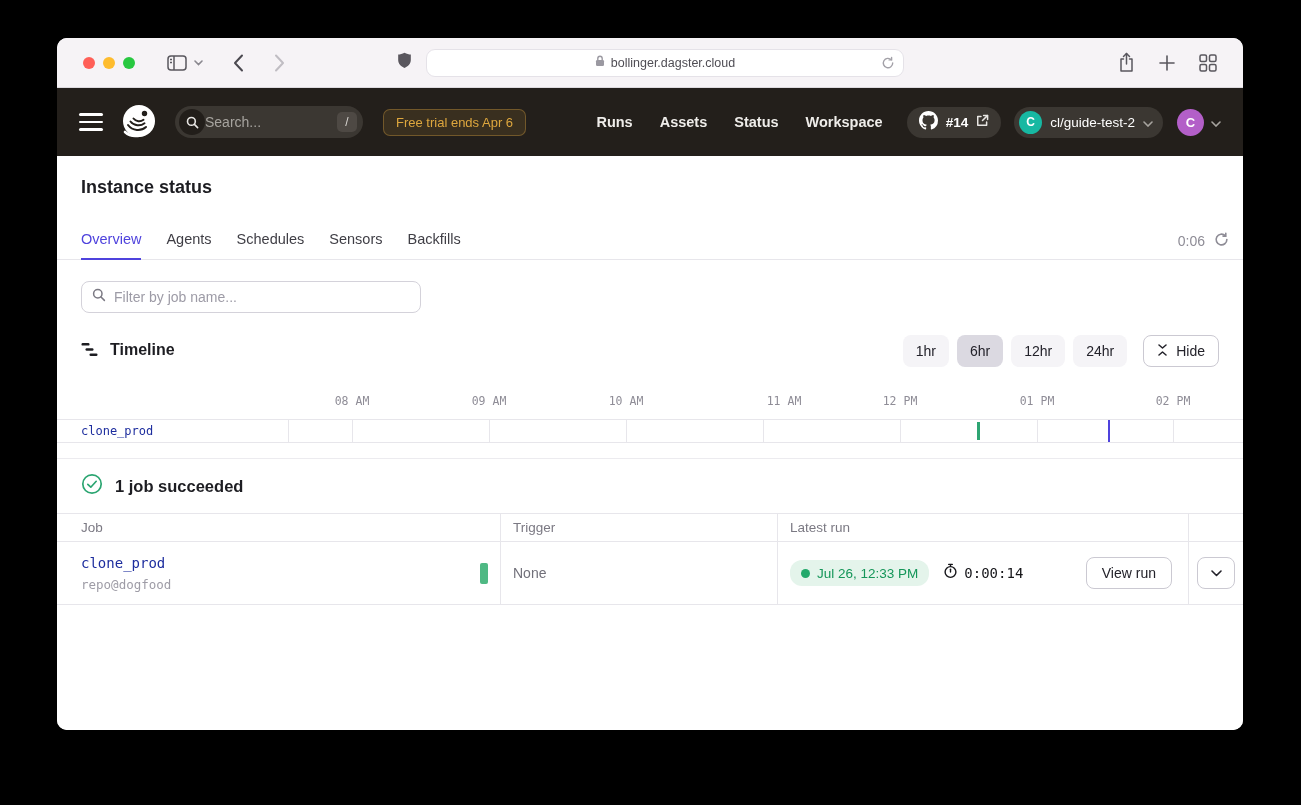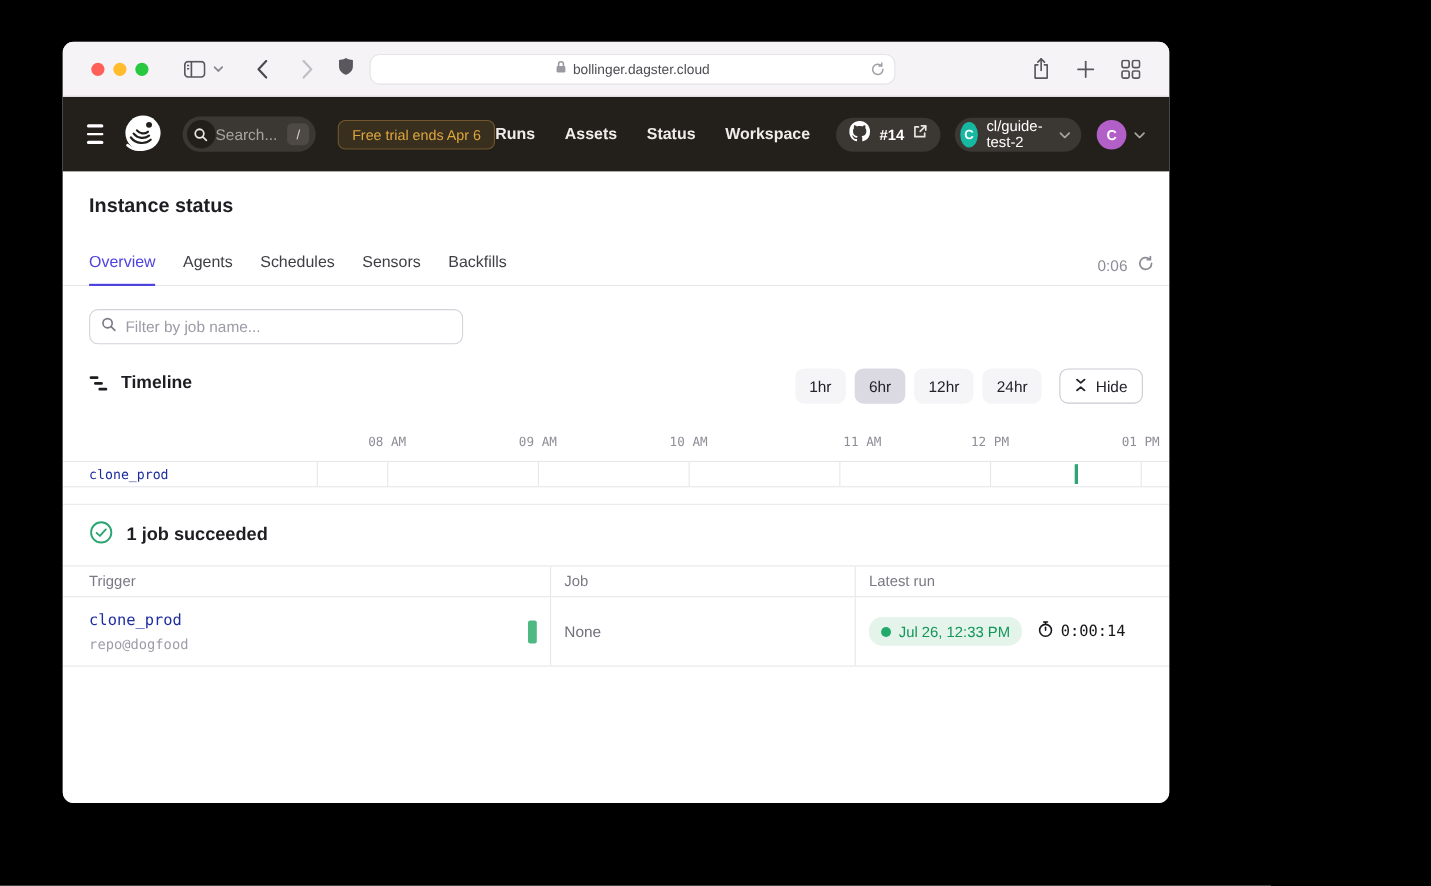--- a/index.html
+++ b/index.html
@@ -1,19 +1,19 @@
 <!DOCTYPE html>
 <html><head>
 <meta charset="utf-8">
 <style>
   * { margin:0; padding:0; box-sizing:border-box; }
   html,body { width:1301px; height:805px; background:#000; overflow:hidden;
     font-family:"Liberation Sans", sans-serif; }
 
-  .window { position:absolute; left:57px; top:38px; width:1006px; height:692px;
+  .window { position:absolute; left:57px; top:38px; width:1186px; height:692px;
     border-radius:10px; overflow:hidden; background:#fff; display:flex; flex-direction:column;
     box-shadow:0 18px 50px rgba(0,0,0,.85); }
 
   
   .chrome { height:50px; flex:0 0 50px; background:#F6F3F6; border-bottom:1px solid #DDDADF;
     display:flex; align-items:center; padding:0 26px; position:relative; }
   .lights { display:flex; gap:8px; }
   .light { width:12px; height:12px; border-radius:50%; }
   .l-red{background:#FF5F57;} .l-yellow{background:#FEBC2E;} .l-green{background:#28C840;}
   .chrome-btn { display:flex; align-items:center; justify-content:center; background:none; border:none; cursor:default; }
@@ -364,22 +364,22 @@
           <svg width="22" height="22" viewBox="0 0 22 22" fill="none" stroke="#2BA571" stroke-width="1.7" stroke-linecap="round" stroke-linejoin="round">
             <circle cx="11" cy="11" r="9.2"></circle>
               <polyline points="6.8,11.4 9.8,14.2 15.2,8.3"></polyline>
           </svg>
         </span>
         <span class="summarytext">1 job succeeded</span>
       </div>
 
       <div class="jobtable">
         <div class="jt-head">
+          <div>Job</div>
           <div>Trigger</div>
-          <div>Job</div>
           <div>Latest run</div>
           <div></div>
         </div>
         <div class="jt-row">
           <div class="cell-job">
             <div>
               <div class="jobname">clone_prod</div>
               <div class="jobrepo">repo@dogfood</div>
             </div>
             <span class="minibar"></span>

